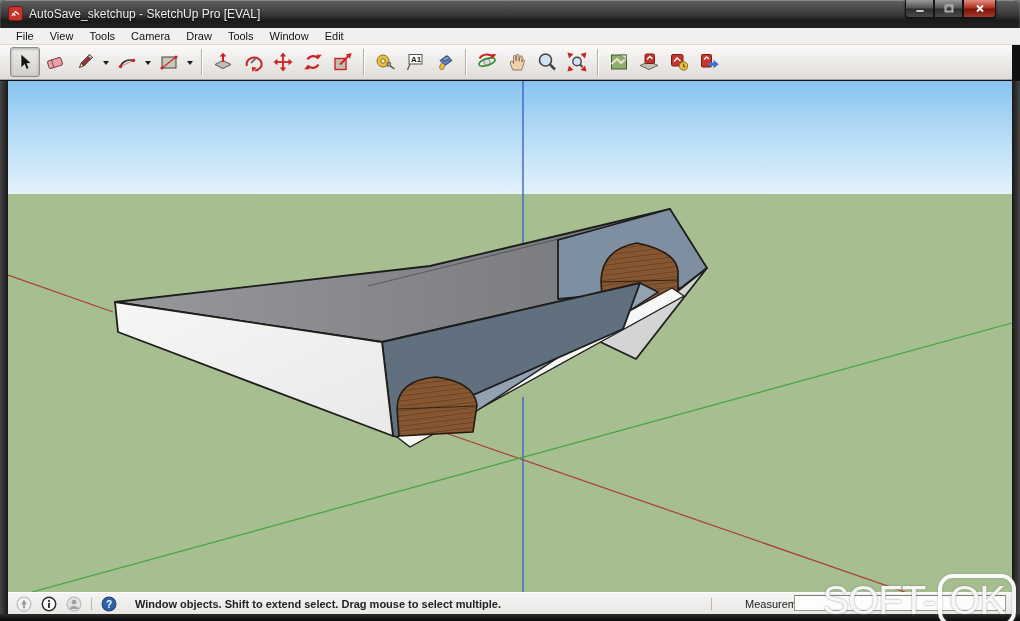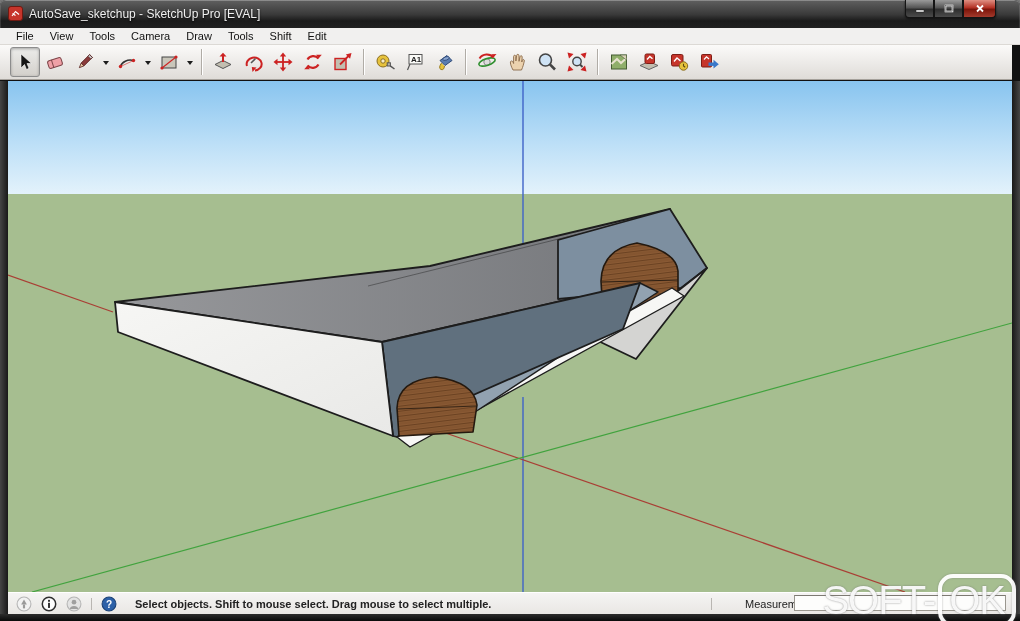--- a/index.html
+++ b/index.html
@@ -90,21 +90,21 @@
     </div>
   </div>
 
   <div class="menubar">
     <span class="menu-item">File</span>
     <span class="menu-item">View</span>
     <span class="menu-item">Tools</span>
     <span class="menu-item">Camera</span>
     <span class="menu-item">Draw</span>
     <span class="menu-item">Tools</span>
-    <span class="menu-item">Shift</span>
+    <span class="menu-item">Window</span>
     <span class="menu-item">Edit</span>
   </div>
 
   <div class="toolbar">
     <div class="tool-btn active">
       <svg width="22" height="22" viewBox="0 0 22 22">
         <path d="M7 3 L7 17 L10.5 13.5 L12.5 18.5 L15 17.3 L13 12.5 L17.5 12.5 Z" fill="#161616" stroke="#fff" stroke-width="0.6"></path>
       </svg>
     </div>
     <div class="tool-btn">
@@ -356,21 +356,21 @@
         <circle cx="7.5" cy="7.5" r="6.5" fill="#e3e3e3" stroke="#b5b5b5"></circle>
         <circle cx="7.5" cy="5.8" r="2.2" fill="#9f9f9f"></circle>
         <path d="M3.4 12.3 a4.2 3.6 0 0 1 8.2 0 Z" fill="#9f9f9f"></path>
       </svg>
       <div class="sb-sep"></div>
       <svg width="16" height="16" viewBox="0 0 15 15">
         <circle cx="7.5" cy="7.5" r="6.5" fill="#2d61a8" stroke="#1c4276"></circle>
         <text x="7.5" y="11" font-size="9.5" font-weight="bold" fill="#ffffff" text-anchor="middle" font-family="Liberation Sans, sans-serif">?</text>
       </svg>
     </div>
-    <span class="sb-msg">Select objects. Shift to mouse select. Drag mouse to select multiple.</span>
+    <span class="sb-msg">Window objects. Shift to extend select. Drag mouse to select multiple.</span>
     <div class="measure-sep"></div>
     <span class="measure-label">Measurements</span>
     <div class="measure-field"></div>
   </div>
 
   <div class="watermark">
     <span>SOFT-</span>
     <span class="wm-ok">OK</span>
   </div>
 

